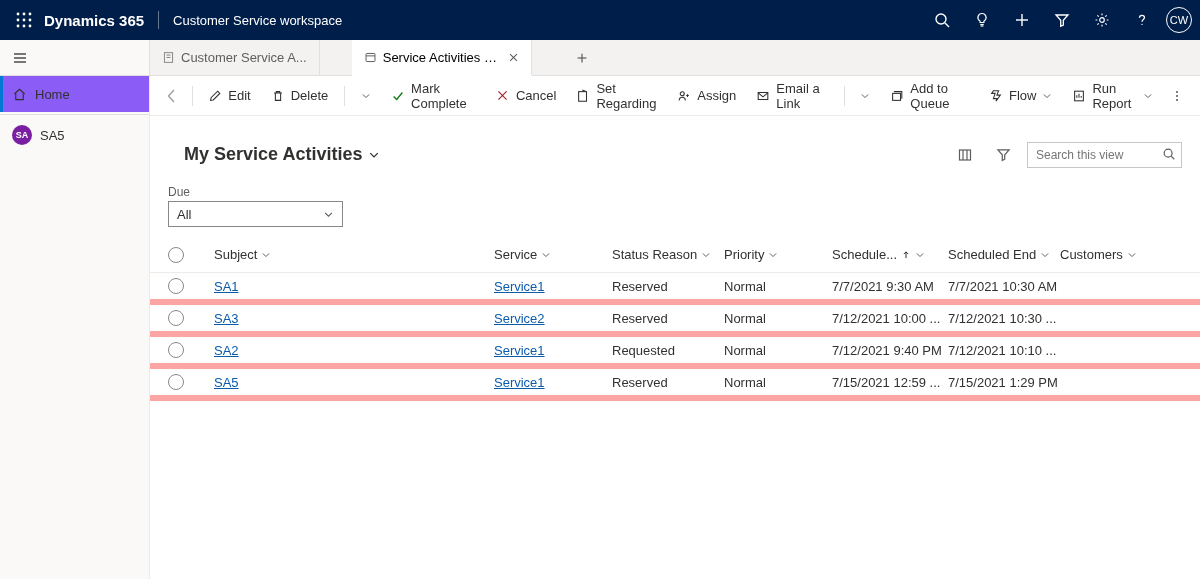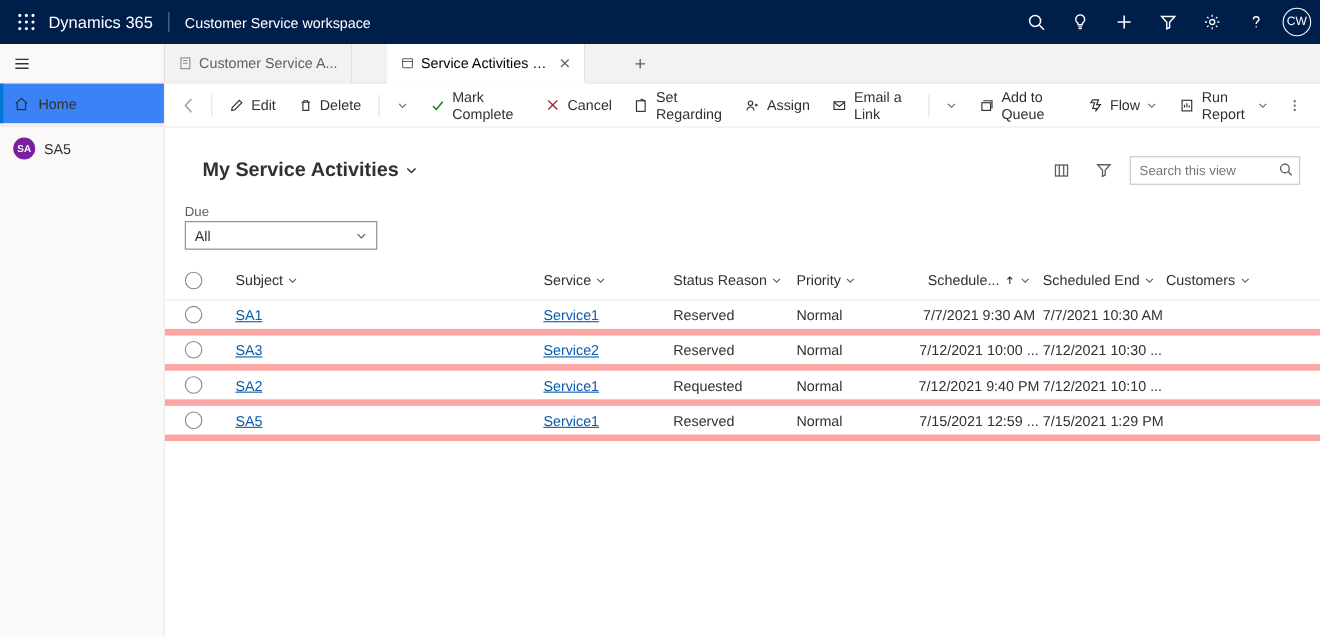--- a/index.html
+++ b/index.html
@@ -2,21 +2,21 @@
 <html><head>
 <meta charset="utf-8">
 <style>
   * { box-sizing: border-box; }
   html, body { margin:0; padding:0; font-family: "Segoe UI", Arial, sans-serif; font-size:13px; color:#323130; background:#fff; height:579px; width:1200px; overflow:hidden; }
   svg { display:block; }
 
   
   .topbar { height:40px; background:#001e4a; color:#fff; display:flex; align-items:center; padding:0 8px; }
   .topbar .waffle { width:32px; display:flex; justify-content:center; align-items:center; cursor:pointer; }
-  .topbar .brand { font-size:15px; font-weight:400; padding:0 10px 0 4px; }
+  .topbar .brand { font-size:15px; font-weight:700; padding:0 10px 0 4px; }
   .topbar .divider { width:1px; height:18px; background:rgba(255,255,255,0.4); margin:0 4px; }
   .topbar .area { font-size:13px; padding:0 10px; }
   .topbar .spacer { flex:1; }
   .topbar .iconbtn { width:40px; height:40px; display:flex; align-items:center; justify-content:center; cursor:pointer; }
   .topbar .avatar { width:26px; height:26px; border-radius:50%; border:1px solid #fff; display:flex; align-items:center; justify-content:center; font-size:11px; margin-left:4px; }
 
   
   .tabrow { height:36px; background:#f3f2f1; border-bottom:1px solid #e1dfdd; display:flex; align-items:stretch; }
   .tabrow .hamburger-cell { width:150px; display:flex; align-items:center; padding-left:12px; border-right:1px solid #e1dfdd; background:#faf9f8;}
   .tabrow .hamburger-cell .hb { cursor:pointer; }
@@ -24,21 +24,21 @@
   .tab { display:flex; align-items:center; gap:6px; padding:0 12px; font-size:13px; color:#605e5c; border-right:1px solid #e1dfdd; max-width:180px; cursor:pointer; background:#f3f2f1; }
   .tab.active { background:#fff; color:#000; border-bottom:2px solid #fff; margin-bottom:-1px; }
   .tab .tlabel { white-space:nowrap; overflow:hidden; text-overflow:ellipsis; max-width:130px; }
   .tab .close { margin-left:4px; cursor:pointer; }
   .plus-tab { width:36px; display:flex; align-items:center; justify-content:center; cursor:pointer; color:#605e5c; }
 
   
   .body-outer { display:flex; height:calc(579px - 40px - 36px); }
   .sidebar { width:150px; background:#faf9f8; border-right:1px solid #edebe9; display:flex; flex-direction:column; }
   .side-item { height:36px; display:flex; align-items:center; gap:8px; padding-left:12px; cursor:pointer; font-size:13px; }
-  .side-item.home { border-left:3px solid #0078d4; background:#3b82f6; margin-left:0; padding-left:9px; }
+  .side-item.home { border-left:3px solid #0078d4; background:#8b5cf6; margin-left:0; padding-left:9px; }
   .side-item.row2 { }
   .sa-badge { width:20px; height:20px; border-radius:50%; background:#7b1fa2; color:#fff; font-size:9px; display:flex; align-items:center; justify-content:center; font-weight:600;}
   .side-divider { height:1px; background:#e1dfdd; margin:2px 0; }
 
   .main { flex:1; display:flex; flex-direction:column; background:#fff; }
 
   
   .cmdbar { height:40px; border-bottom:1px solid #edebe9; display:flex; align-items:center; padding:0 10px; gap:4px; font-size:13px; color:#323130; }
   .cmdbar .back { width:30px; display:flex; justify-content:center; align-items:center; color:#a19f9d; }
   .cmdbar .vline { width:1px; height:20px; background:#e1dfdd; margin:0 4px; }
@@ -64,21 +64,21 @@
   
   .gridhead { height:36px; border-bottom:1px solid #edebe9; display:flex; align-items:center; padding:0 18px; color:#323130; font-size:13px; }
   .gridhead .col, .gridrow .col { display:flex; align-items:center; gap:4px; }
   .gridrow { height:32px; border-bottom:6px solid #fca5a5; display:flex; align-items:center; padding:0 18px; font-size:13px;}
   .radio { width:16px; height:16px; border:1.3px solid #8a8886; border-radius:50%; }
   .col-sel { width:46px; }
   .col-subject { width:280px; }
   .col-service { width:118px; }
   .col-status { width:112px; }
   .col-priority { width:108px; }
-  .col-start { width:116px;justify-content:center; }
+  .col-start { width:116px; }
   .col-end { width:112px; }
   .col-cust { width:120px; }
   .hdr-label { font-weight:400; cursor:pointer; display:flex; align-items:center; gap:4px;}
   .sorticon { color:#605e5c; }
   .linkcell { color:#0b5cab; text-decoration:underline; cursor:pointer; }
 </style>
 </head>
 <body>
 
 <div class="topbar">

